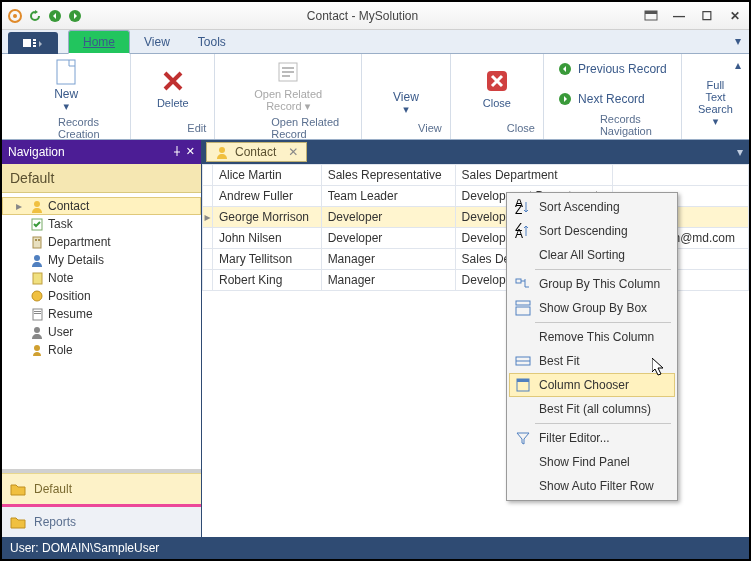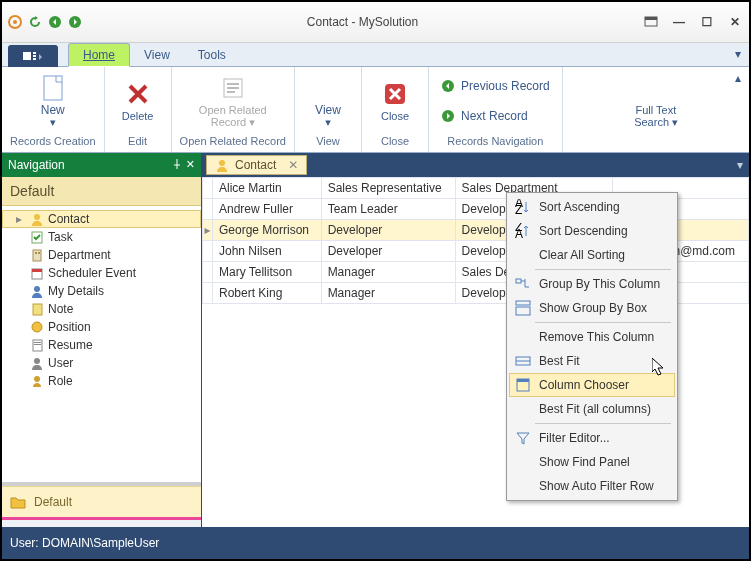--- a/index.html
+++ b/index.html
@@ -1,43 +1,43 @@
 <!DOCTYPE html>
 <html><head>
 <meta charset="utf-8">
 <style>
 * { box-sizing: border-box; margin: 0; padding: 0; font-family: 'Segoe UI', Tahoma, sans-serif; font-size: 12px; }
 body { background: #fff; }
 .window { width: 751px; height: 561px; border: 2px solid #000; position: relative; background: #fff; }
-.titlebar { height: 41px; background: linear-gradient(#fefefe, #f0f0f0); display: flex; align-items: center; padding: 0 4px; border-bottom: 1px solid #d0d0d0; }
+.titlebar { height: 28px; background: linear-gradient(#fefefe, #f0f0f0); display: flex; align-items: center; padding: 0 4px; border-bottom: 1px solid #d0d0d0; }
 .titlebar .left-icons { display: flex; gap: 2px; align-items: center; }
 .ico { width: 18px; height: 18px; display: flex; align-items: center; justify-content: center; }
 .titlebar .title { flex: 1; text-align: center; color: #444; }
 .titlebar .win-controls { display: flex; gap: 8px; align-items: center; }
 .win-btn { width: 20px; height: 16px; display: flex; align-items: center; justify-content: center; color: #444; font-weight: bold; }
 .tabstrip { height: 24px; background: #e8eef6; display: flex; align-items: flex-end; border-bottom: 1px solid #9aaec7; padding-left: 6px; position: relative; }
 .view-toggle { width: 50px; height: 22px; background: #2f4b73; border-radius: 3px 3px 0 0; display: flex; align-items: center; justify-content: center; margin-right: 10px; margin-bottom: -1px; }
 .view-toggle svg { fill: #fff; }
 .tab { padding: 4px 14px; color: #3a5a8a; cursor: pointer; }
-.tab.active { background: #bef264; border: 1px solid #9aaec7; border-bottom: 1px solid #fff; border-radius: 3px 3px 0 0; margin-bottom: -1px; text-decoration: underline; }
+.tab.active { background: #22c55e; border: 1px solid #9aaec7; border-bottom: 1px solid #fff; border-radius: 3px 3px 0 0; margin-bottom: -1px; text-decoration: underline; }
 .tabstrip .chev { position: absolute; right: 8px; top: 4px; color: #3a5a8a; }
 .ribbon { height: 86px; background: #fff; display: flex; border-bottom: 1px solid #9aaec7; position: relative; }
 .ribbon .chev { position: absolute; right: 8px; top: 4px; color: #3a5a8a; }
 .group { display: flex; flex-direction: column; align-items: center; padding: 2px 8px 0 8px; border-right: 1px solid #d5dde8; }
 .group .items { display: flex; gap: 6px; height: 64px; align-items: center; justify-content: center; }
-.group .glabel { font-size: 11px; color: #5a6f8f; padding: 2px 0; }
+.group .glabel { font-size: 11px; color: #5a6f8f; padding: 2px 0; margin-left: 48px; }
 .rbtn { display: flex; flex-direction: column; align-items: center; gap: 2px; padding: 2px 6px; color: #3a5a8a; text-align: center; min-width: 50px; }
 .rbtn.disabled { color: #a8a8a8; }
 .rbtn .big { width: 28px; height: 28px; display: flex; align-items: center; justify-content: center; }
 .rbtn .lbl { font-size: 11px; line-height: 12px; }
 .vlist { display: flex; flex-direction: column; gap: 14px; }
 .vbtn { display: flex; align-items: center; gap: 6px; color: #3a5a8a; font-size: 12px; padding: 1px 4px; }
 .body { display: flex; height: calc(100% - 28px - 24px - 86px - 22px); }
 .navpanel { width: 200px; display: flex; flex-direction: column; border-right: 1px solid #2f4b73; }
-.navhead { background: #15803d; color: #fff; height: 24px; display: flex; align-items: center; padding: 0 6px; justify-content: space-between; }
+.navhead { background: #4c1d95; color: #fff; height: 24px; display: flex; align-items: center; padding: 0 6px; justify-content: space-between; }
 .navhead .ctrls { display: flex; gap: 4px; }
 .navdefault { background: #f5e7b2; padding: 6px 8px; font-size: 14px; color: #5a5030; border-bottom: 1px solid #d8c87e; }
 .tree { flex: 1; background: #fff; overflow: auto; padding: 4px 0; border-bottom: 4px solid #d0d0d0; }
 .tree-item { display: flex; align-items: center; gap: 4px; padding: 2px 6px 2px 14px; color: #333; }
 .tree-item.sel { background: #fff2bf; border: 1px solid #e0c97a; padding: 1px 5px 1px 13px; }
 .tree-item .exp { width: 10px; color: #888; }
 .tree-item .ticon { width: 14px; height: 14px; }
 .accitem { background: #fdf2c8; border-top: 1px solid #e8d78e; padding: 8px; display: flex; align-items: center; gap: 8px; color: #7a6a30; font-size: 13px; }
 .accitem.inactive { background: #eef1f6; color: #5a6f8f; border-top: 3px solid #ec4899; }
 .content { flex: 1; display: flex; flex-direction: column; background: #2f4b73; }
@@ -45,21 +45,21 @@
 .ctab .tabitem { background: #fdf2c8; border: 1px solid #c0b173; padding: 2px 8px; display: flex; align-items: center; gap: 6px; color: #5a5030; }
 .ctab .tabitem .close { color: #888; margin-left: 6px; }
 .ctab .chev { position: absolute; right: 6px; color: #c0cde0; }
 .gridwrap { flex: 1; background: #fff; margin: 0; }
 table { border-collapse: collapse; width: 100%; }
 th { background: #f2f4f8; border: 1px solid #c8d2e0; padding: 4px 6px; text-align: left; color: #3a3a3a; font-weight: normal; font-size: 12px; }
 th.sorted::after { content: '▲'; float: right; font-size: 9px; color: #7a8aa8; }
 td { border: 1px solid #e0e5ed; padding: 3px 6px; color: #333; }
 tr.sel td { background: #fff5cf; }
 .rowcursor { width: 10px; text-align: center; color: #888; padding: 0; }
-.statusbar { position: absolute; bottom: 0; left: 0; right: 0; height: 32px; background: #2f4b73; color: #fff; display: flex; align-items: center; padding: 0 8px; font-size: 11px; }
+.statusbar { position: absolute; bottom: 0; left: 0; right: 0; height: 22px; background: #2f4b73; color: #fff; display: flex; align-items: center; padding: 0 8px; font-size: 11px; }
 .ctxmenu { position: absolute; left: 504px; top: 190px; width: 172px; background: #f4f4f4; border: 1px solid #9a9a9a; box-shadow: 2px 2px 4px rgba(0,0,0,.3); padding: 2px; z-index: 10; }
 .ctxmenu .mi { display: flex; align-items: center; gap: 8px; padding: 4px 6px; color: #333; }
 .ctxmenu .mi .micon { width: 16px; height: 16px; display: flex; align-items: center; justify-content: center; }
 .ctxmenu .mi.hl { background: #fff2bf; border: 1px solid #e0c97a; padding: 3px 5px; }
 .ctxmenu .sep { height: 1px; background: #c8c8c8; margin: 2px 4px 2px 26px; }
 .cursor-img { position: absolute; left: 650px; top: 356px; z-index: 20; }
 </style>
 </head>
 <body>
 
@@ -255,28 +255,20 @@
             <svg class="ticon" width="14" height="14">
               <rect x="3" y="2" width="8" height="11" fill="#e8e0c0" stroke="#a89050"></rect>
               <rect x="5" y="4" width="2" height="2" fill="#a89050"></rect>
               <rect x="8" y="4" width="2" height="2" fill="#a89050"></rect>
             </svg>
             <span>Department</span>
           </div>
           <div class="tree-item">
             <span class="exp"></span>
             <svg class="ticon" width="14" height="14">
-              <rect x="2" y="3" width="10" height="10" fill="#fff" stroke="#888"></rect>
-              <rect x="2" y="3" width="10" height="3" fill="#d04040"></rect>
-            </svg>
-            <span>Scheduler Event</span>
-          </div>
-          <div class="tree-item">
-            <span class="exp"></span>
-            <svg class="ticon" width="14" height="14">
               <circle cx="7" cy="5" r="3" fill="#5080c0"></circle>
               <path d="M2 14c0-3 2-5 5-5s5 2 5 5z" fill="#5080c0"></path>
             </svg>
             <span>My Details</span>
           </div>
           <div class="tree-item">
             <span class="exp"></span>
             <svg class="ticon" width="14" height="14">
               <rect x="3" y="2" width="9" height="11" fill="#f0e080" stroke="#c0a040"></rect>
             </svg>

